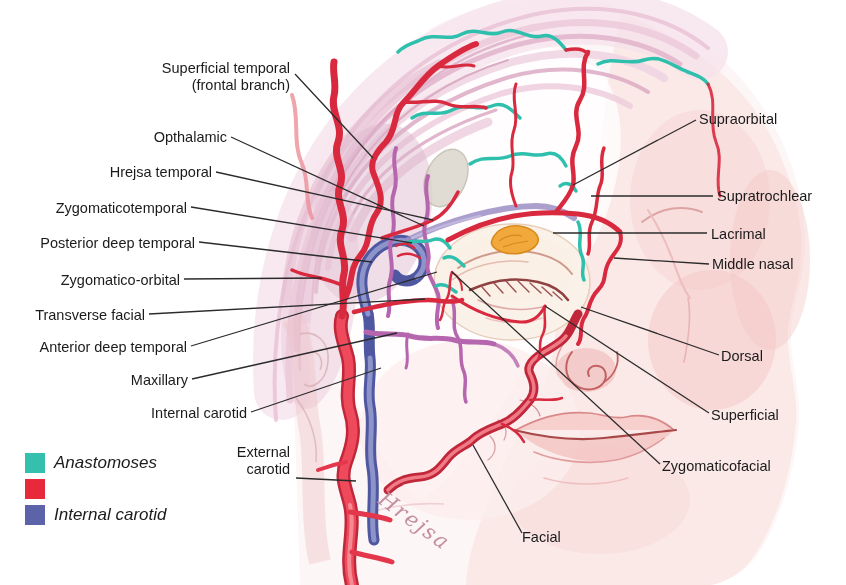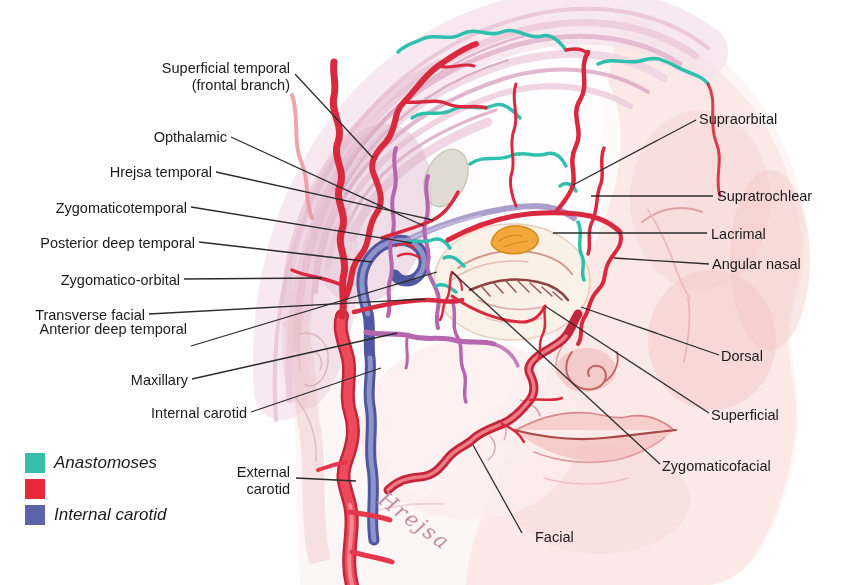--- a/index.html
+++ b/index.html
@@ -226,33 +226,33 @@
   </svg>
 
   <div class="lbl r" style="right:556px;top:60px;text-align:right;">Superficial temporal
 (frontal branch)</div>
   <div class="lbl r" style="right:619px;top:129px;">Opthalamic</div>
   <div class="lbl r" style="right:634px;top:164px;">Hrejsa temporal</div>
   <div class="lbl r" style="right:659px;top:200px;">Zygomaticotemporal</div>
   <div class="lbl r" style="right:651px;top:235px;">Posterior deep temporal</div>
   <div class="lbl r" style="right:666px;top:272px;">Zygomatico-orbital</div>
   <div class="lbl r" style="right:701px;top:307px;">Transverse facial</div>
-  <div class="lbl r" style="right:659px;top:321px;">Anterior deep temporal</div>
+  <div class="lbl r" style="right:659px;top:339px;">Anterior deep temporal</div>
   <div class="lbl r" style="right:658px;top:372px;">Maxillary</div>
   <div class="lbl r" style="right:599px;top:405px;">Internal carotid</div>
-  <div class="lbl r" style="right:556px;top:444px;margin-top:20px;">External
+  <div class="lbl r" style="right:556px;top:444px;">External
 carotid</div>
   <div class="lbl" style="left:699px;top:111px;">Supraorbital</div>
   <div class="lbl" style="left:717px;top:188px;">Supratrochlear</div>
   <div class="lbl" style="left:711px;top:226px;">Lacrimal</div>
-  <div class="lbl" style="left:712px;top:256px;">Angular nasal</div>
+  <div class="lbl" style="left:712px;top:256px;">Middle nasal</div>
   <div class="lbl" style="left:721px;top:348px;">Dorsal</div>
   <div class="lbl" style="left:711px;top:407px;">Superficial</div>
   <div class="lbl" style="left:662px;top:458px;">Zygomaticofacial</div>
-  <div class="lbl" style="left:535px;top:529px;">Facial</div>
+  <div class="lbl" style="left:522px;top:529px;">Facial</div>
 
   <div id="legend">
     <div class="leg-row">
       <span class="leg-swatch" style="background-color: rgb(53, 191, 173);"></span>
       <span class="leg-label">Anastomoses</span>
     </div>
     <div class="leg-row">
       <span class="leg-swatch" style="background-color: rgb(232, 41, 59);"></span>
     </div>
     <div class="leg-row">

